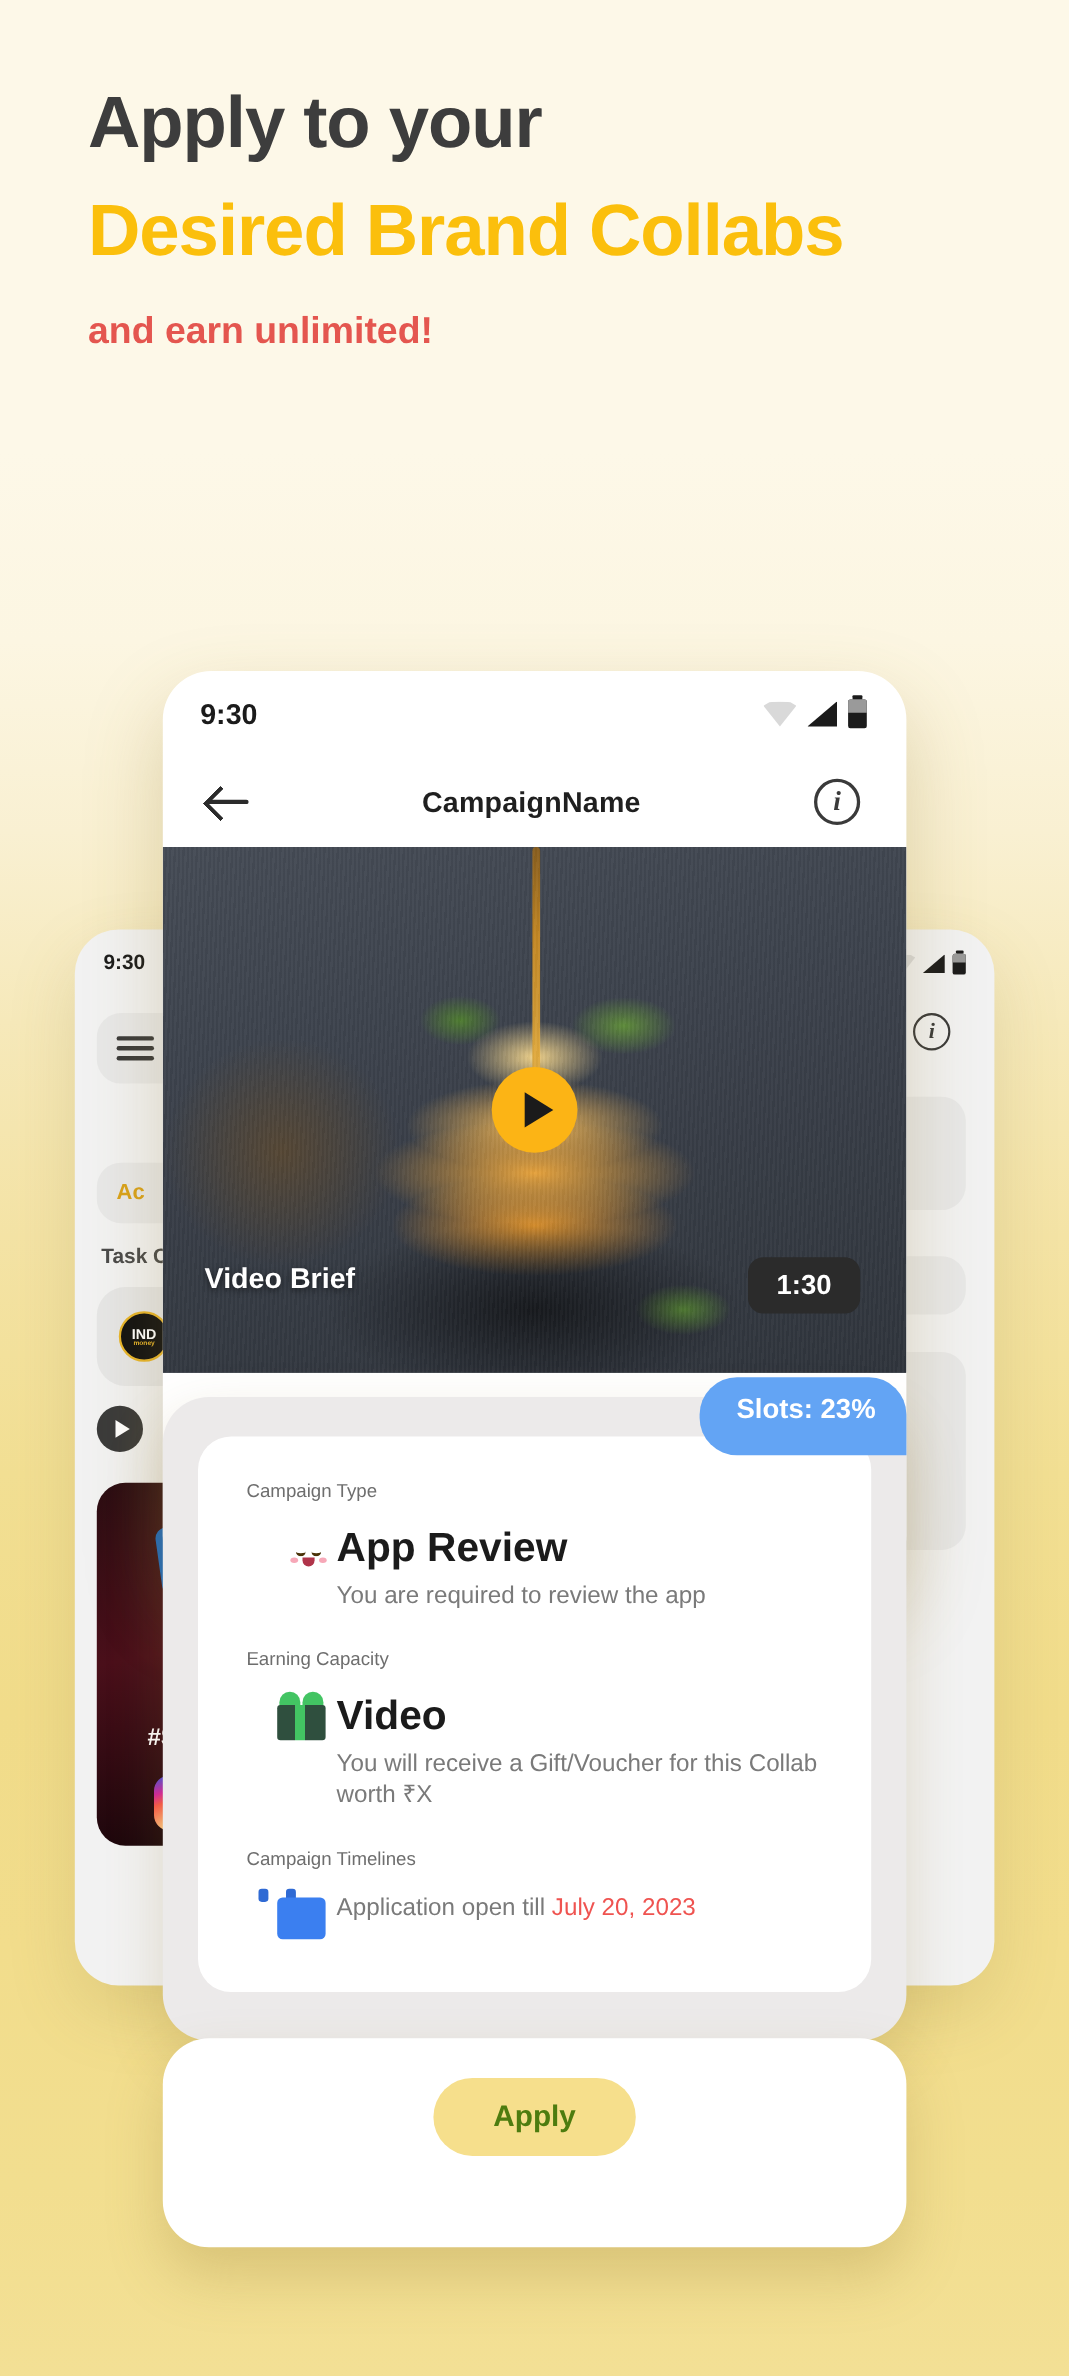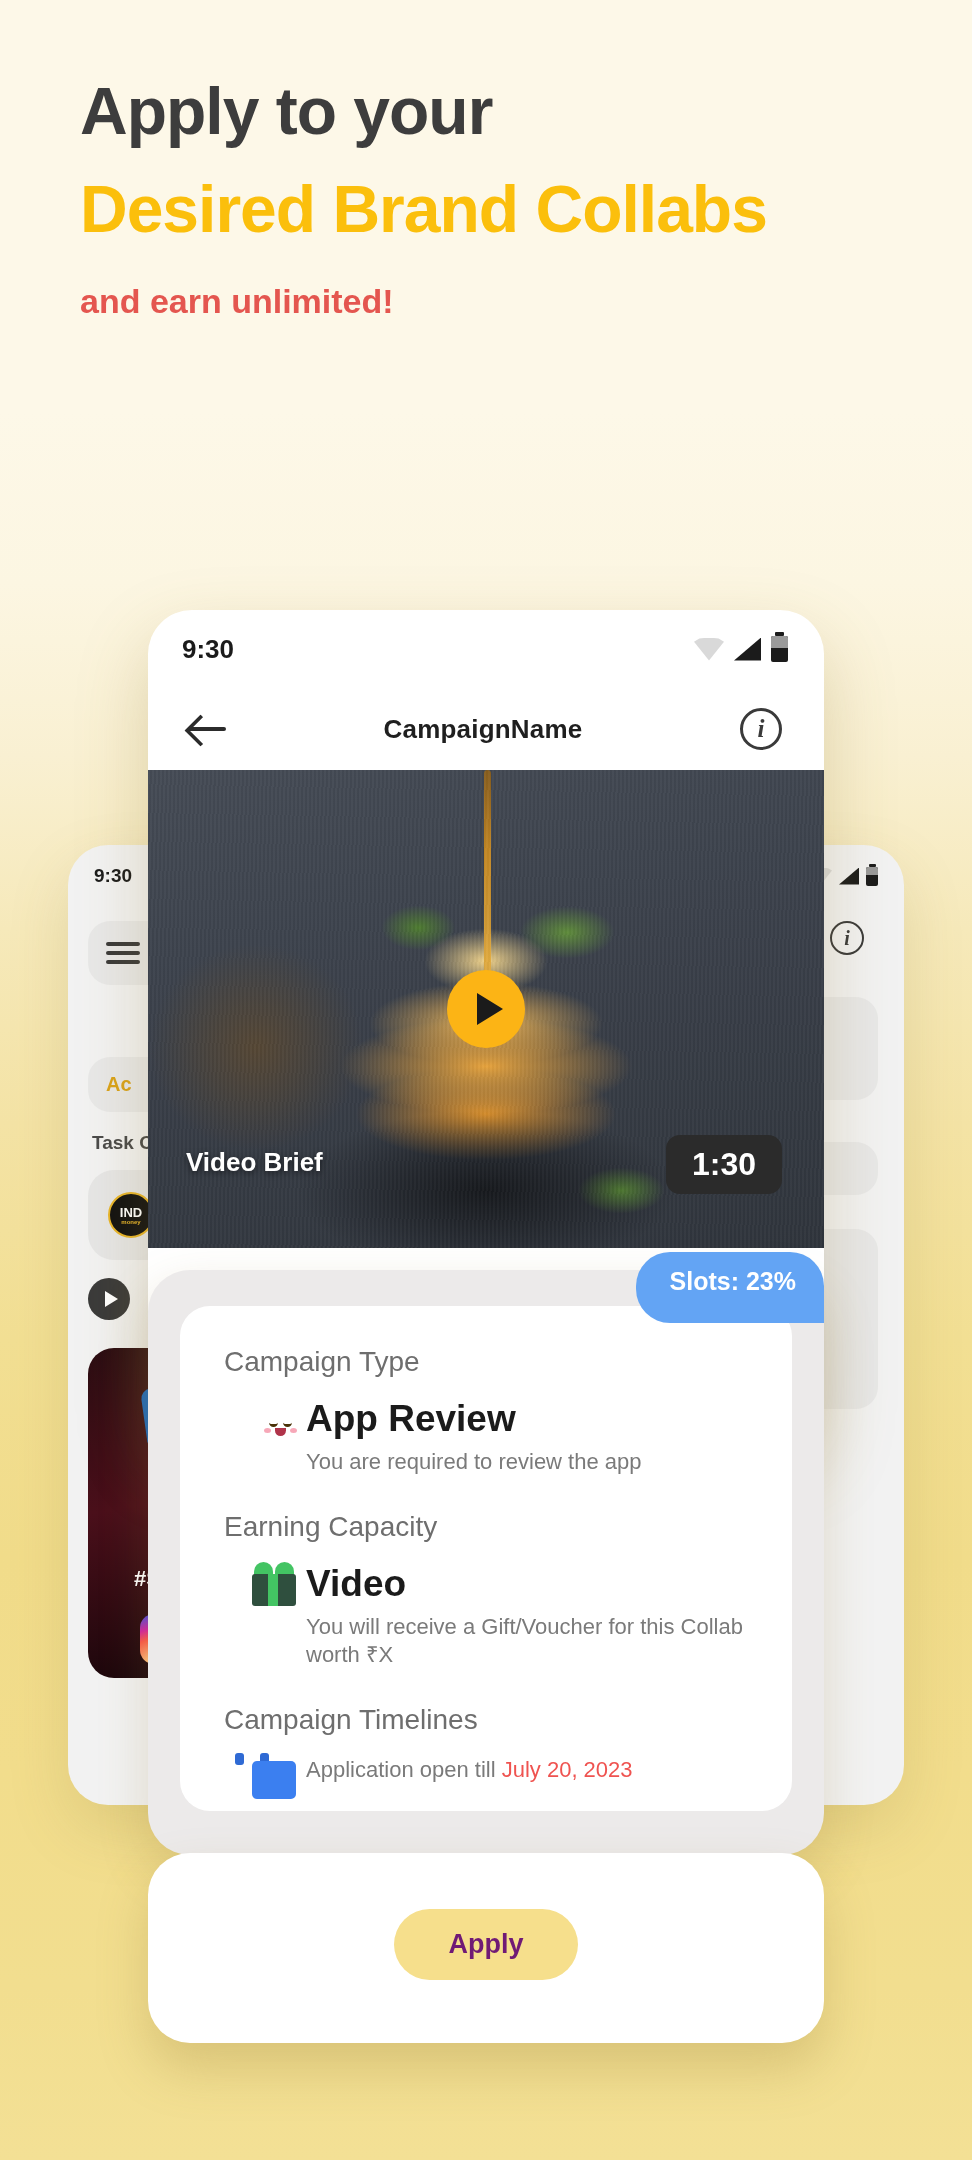--- a/index.html
+++ b/index.html
@@ -224,42 +224,42 @@
     content:""; width:0;height:0; margin-left:7px;
     border-left:26px solid #1b1b1b; border-top:16px solid transparent; border-bottom:16px solid transparent;
   }
   .video-label{
     position:absolute; left:38px; bottom:70px; color:#fff;
     font-size:26px; font-weight:bold; z-index:3;
     text-shadow:0 2px 6px rgba(0,0,0,.55);
   }
   .video-time{
     position:absolute; right:42px; bottom:54px; z-index:3;
-    background:#2b2b2b; color:#fff; font-weight:bold; font-size:32px;
+    background:#2b2b2b; color:#fff; font-weight:bold; font-size:25px;
     padding:11px 26px; border-radius:14px;
   }
 
   
   .sheet{
     position:absolute; left:148px; top:1270px; width:676px; height:585px;
     background:#eceaea; border-radius:42px; z-index:6;
     box-shadow:0 20px 50px rgba(150,125,55,.22);
   }
   .sheet-inner{
     position:absolute; left:32px; top:36px; width:612px; height:505px;
     background:#fff; border-radius:30px; padding:40px 44px 0 44px;
   }
   .slots{
     position:absolute; right:0px; top:-18px;
     background:#63a4f4; color:#fff; font-size:25px; font-weight:bold;
     padding:15px 28px 27px 34px;
     border-radius:34px 34px 0 34px;
     z-index:9;
   }
-  .sec-label{ font-size:28px; color:#6e6e6e; margin-bottom:20px; }
+  .sec-label{ font-size:17px; color:#6e6e6e; margin-bottom:20px; }
   .sec-row{ display:flex; align-items:flex-start; gap:26px; }
   .sec-emoji{ font-size:50px; line-height:1; width:56px; flex:0 0 56px; text-align:center; }
   .sec-title{ font-size:37px; font-weight:bold; color:#1b1b1b; margin-bottom:8px; }
   .sec-sub{ font-size:22px; color:#7a7a7a; line-height:1.3; }
   .sec-sub .warn{ color:#ef5350; }
   .blk{ margin-bottom:34px; }
 
   
   .star-ico{ position:relative; width:56px; height:52px; }
   .star-ico .s{
@@ -298,22 +298,22 @@
   .cal-ico .p1{ left:8px; } .cal-ico .p2{ right:8px; }
 
   
   .apply-bar{
     position:absolute; left:148px; top:1853px; width:676px; height:190px;
     background:#fff; border-radius:42px; z-index:7;
     box-shadow:0 26px 50px rgba(150,125,55,.28);
     display:flex; align-items:flex-start; justify-content:center;
   }
   .apply-btn{
-    margin-top:56px;
-    background:#f6df8c; color:#701a75; font-size:27px; font-weight:bold;
+    margin-top:36px;
+    background:#f6df8c; color:#4d7c0f; font-size:27px; font-weight:bold;
     padding:20px 54px; border-radius:36px; border:none; cursor:pointer;
     font-family:"Liberation Sans", sans-serif;
   }
 </style>
 </head>
 <body>
 
 <div class="headline">
   <div class="hl-1">Apply to your</div>
   <div class="hl-2">Desired Brand Collabs</div>

